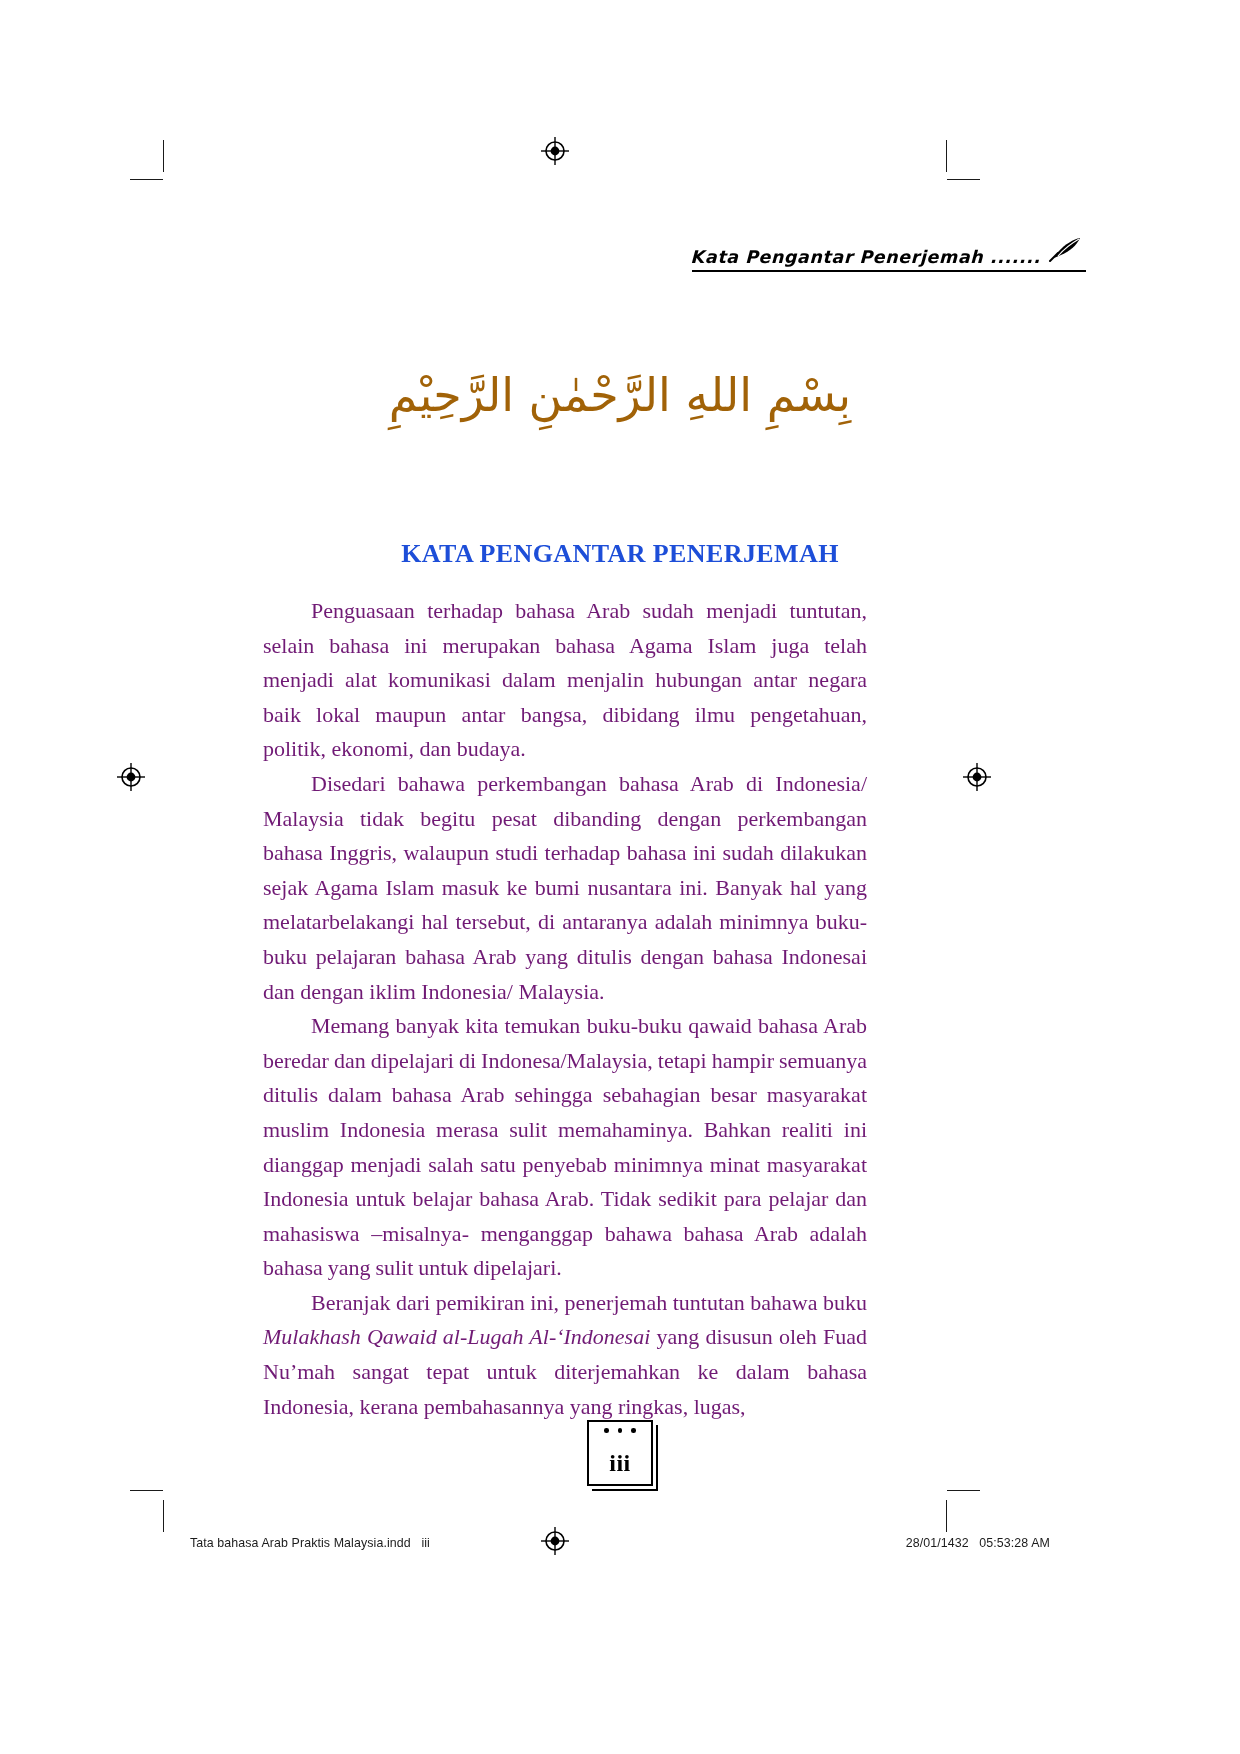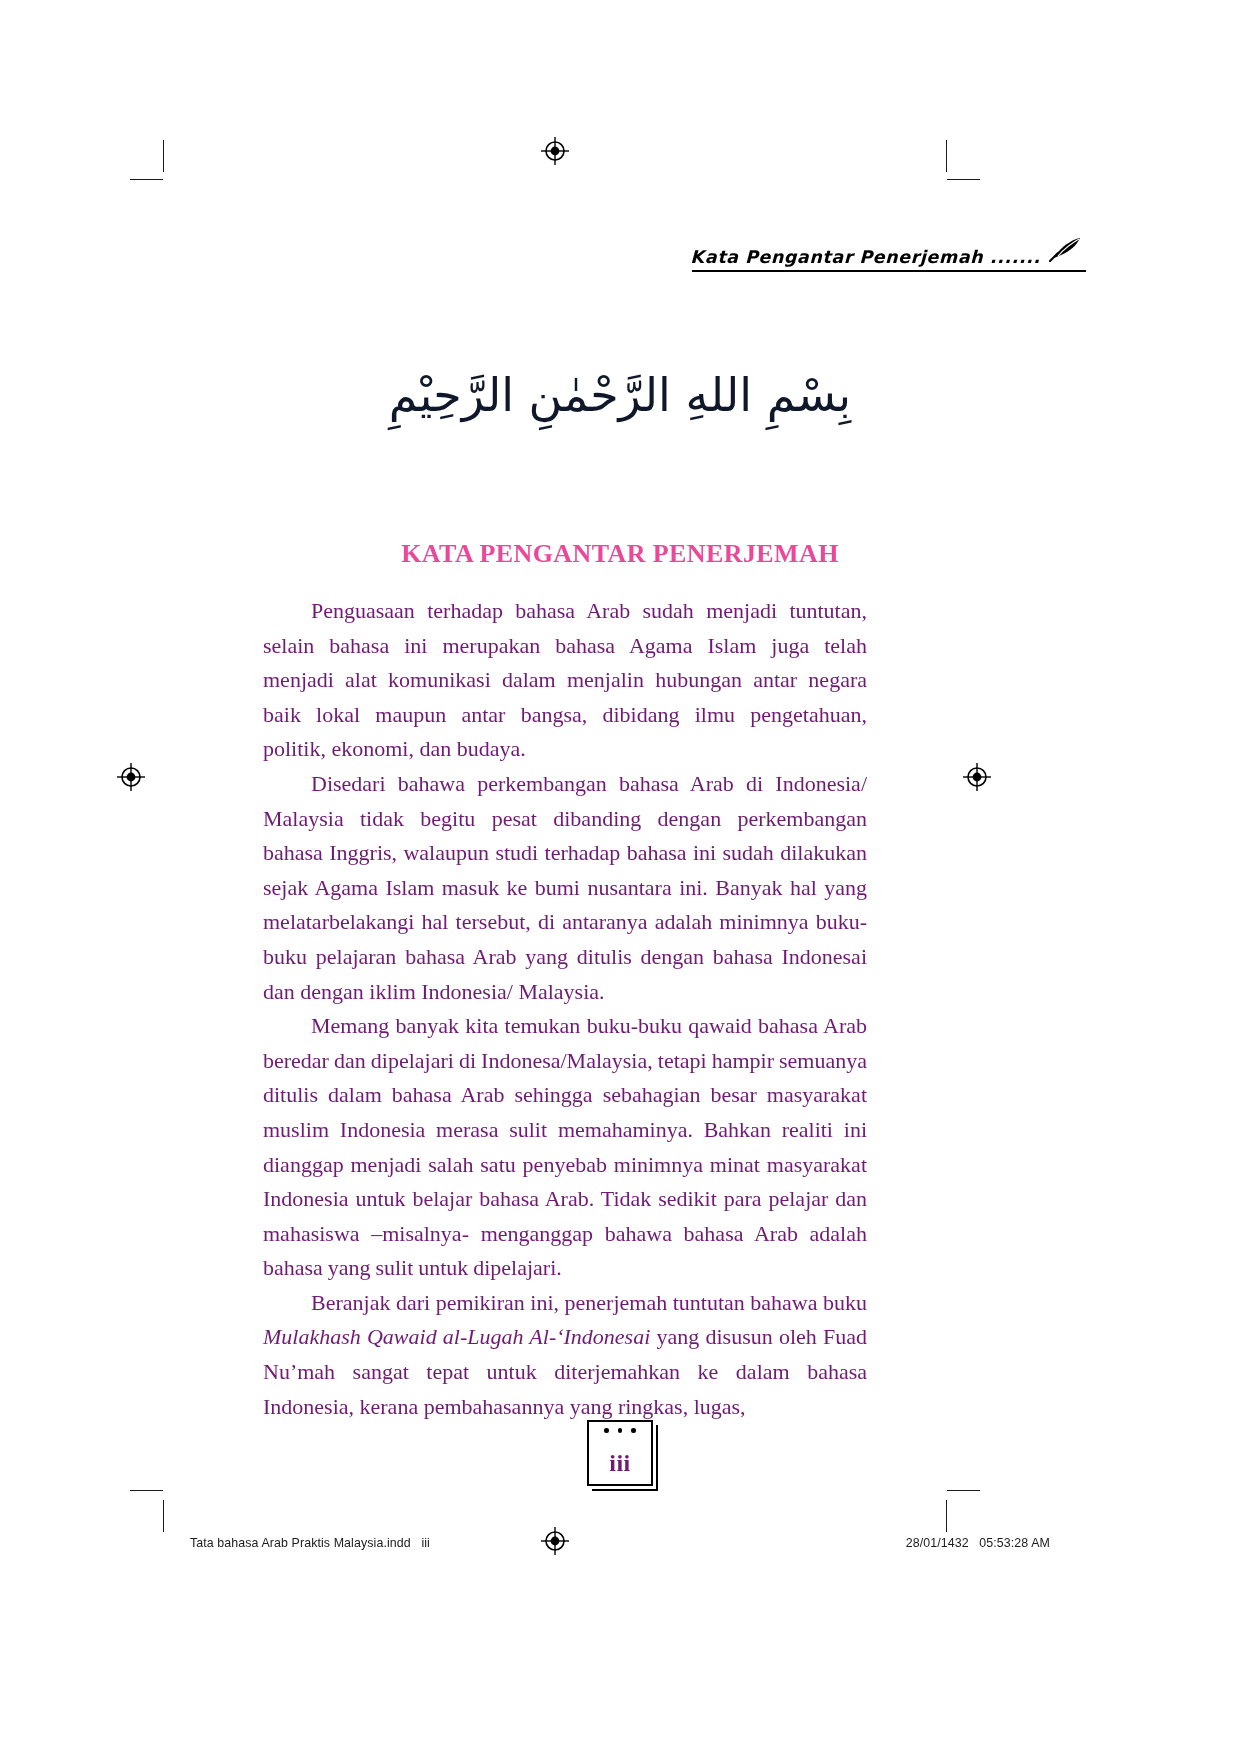--- a/index.html
+++ b/index.html
@@ -71,36 +71,36 @@
   
   .bismillah {
     position: absolute;
     left: 0;
     right: 0;
     top: 372px;
     text-align: center;
     font-family: "DejaVu Sans", sans-serif;
     font-size: 46px;
     line-height: 1;
-    color: #0f172a;
+    color: #a16207;
     direction: rtl;
   }
 
   
   .doc-title {
     position: absolute;
     left: 0;
     right: 0;
     top: 522px;
     text-align: center;
     font-family: "Liberation Serif", serif;
     font-weight: bold;
     font-size: 26px;
     letter-spacing: 0.4px;
-    color: #ec4899;
+    color: #1d4ed8;
   }
 
   
   .body-block {
     position: absolute;
     left: 263px;
     top: 594px;
     width: 604px;
     font-family: "Liberation Serif", serif;
     font-size: 22px;
@@ -138,21 +138,21 @@
     display: flex;
     align-items: center;
     justify-content: center;
     box-shadow: 4px 4px 0 -1px #fff, 5px 5px 0 0 #000;
   }
   .folio .num {
     font-family: "Liberation Serif", serif;
     font-weight: bold;
     font-size: 24px;
     letter-spacing: 0.5px;
-    color: #701a75;
+    color: #000000;
     margin-top: 20px;
   }
   .folio .dots {
     position: absolute;
     top: 6px;
     left: 0;
     right: 0;
     display: flex;
     justify-content: center;
     gap: 9px;

